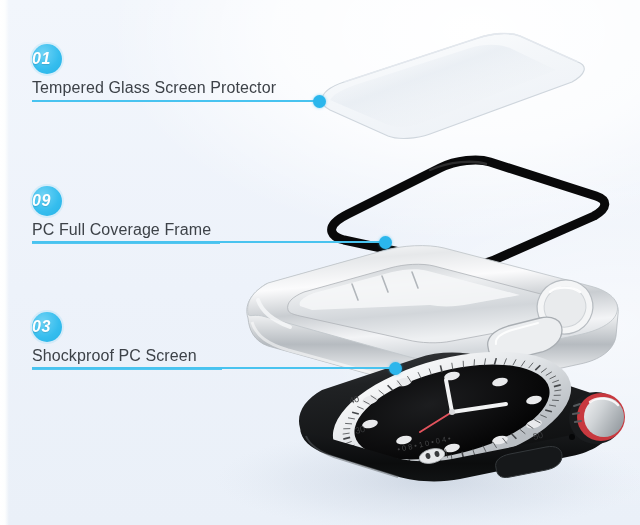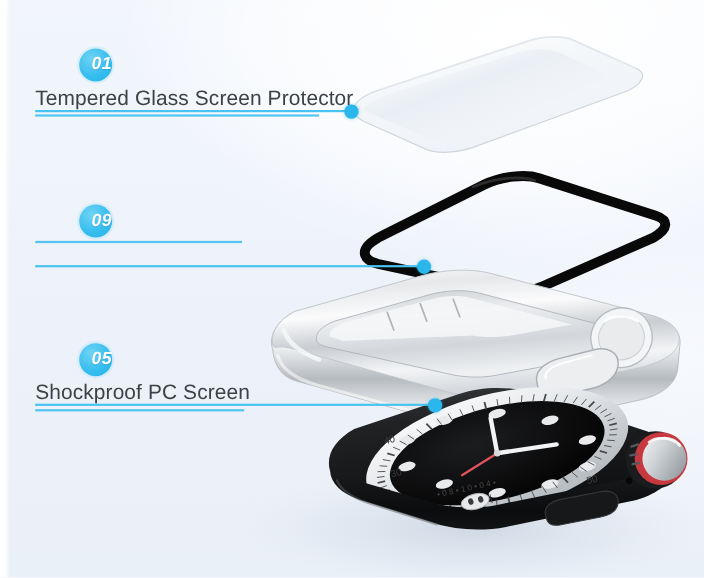--- a/index.html
+++ b/index.html
@@ -32,29 +32,28 @@
   
   .callout { position: absolute; left: 32px; }
   .badge {
     width: 30px; height: 30px; border-radius: 50%;
     background: radial-gradient(circle at 36% 30%, #6fd3f5 0%, #35bdee 58%, #27b3e6 100%);
     color: #ffffff;
     font-style: italic;
     font-weight: 700;
     font-size: 16px;
     line-height: 30px;
-    text-align: right;
+    text-align: left;
     letter-spacing: 0.5px;
     text-shadow: 0 1px 1px rgba(0,0,0,0.12);
     box-shadow: 0 0 0 2px rgba(120,210,243,0.20);
-    margin-left: 40px;
   }
   .callout-text {
     margin-top: 5px;
-    font-size: 19px;
+    font-size: 16px;
     color: #3d4248;
     white-space: nowrap;
     letter-spacing: 0.1px;
   }
   .callout-rule {
     margin-top: 3px;
     height: 2px;
     background: #49c3ef;
     opacity: 0.95;
   }
@@ -430,22 +429,23 @@
   <div class="leader-dot" style="left:389px; top:362px;"></div>
 
   <div class="callout" style="top:44px; width:258px;">
     <div class="badge">01</div>
     <div class="callout-text">Tempered Glass Screen Protector</div>
     <div class="callout-rule"></div>
   </div>
 
   <div class="callout" style="top:186px; width:188px;">
     <div class="badge">09</div>
+    <div class="callout-text">PC Full Coverage Frame</div>
     <div class="callout-rule"></div>
   </div>
 
   <div class="callout" style="top:312px; width:190px;">
-    <div class="badge">05</div>
+    <div class="badge">03</div>
     <div class="callout-text">Shockproof PC Screen</div>
     <div class="callout-rule"></div>
   </div>
 
 </div>
 
 </body></html>

